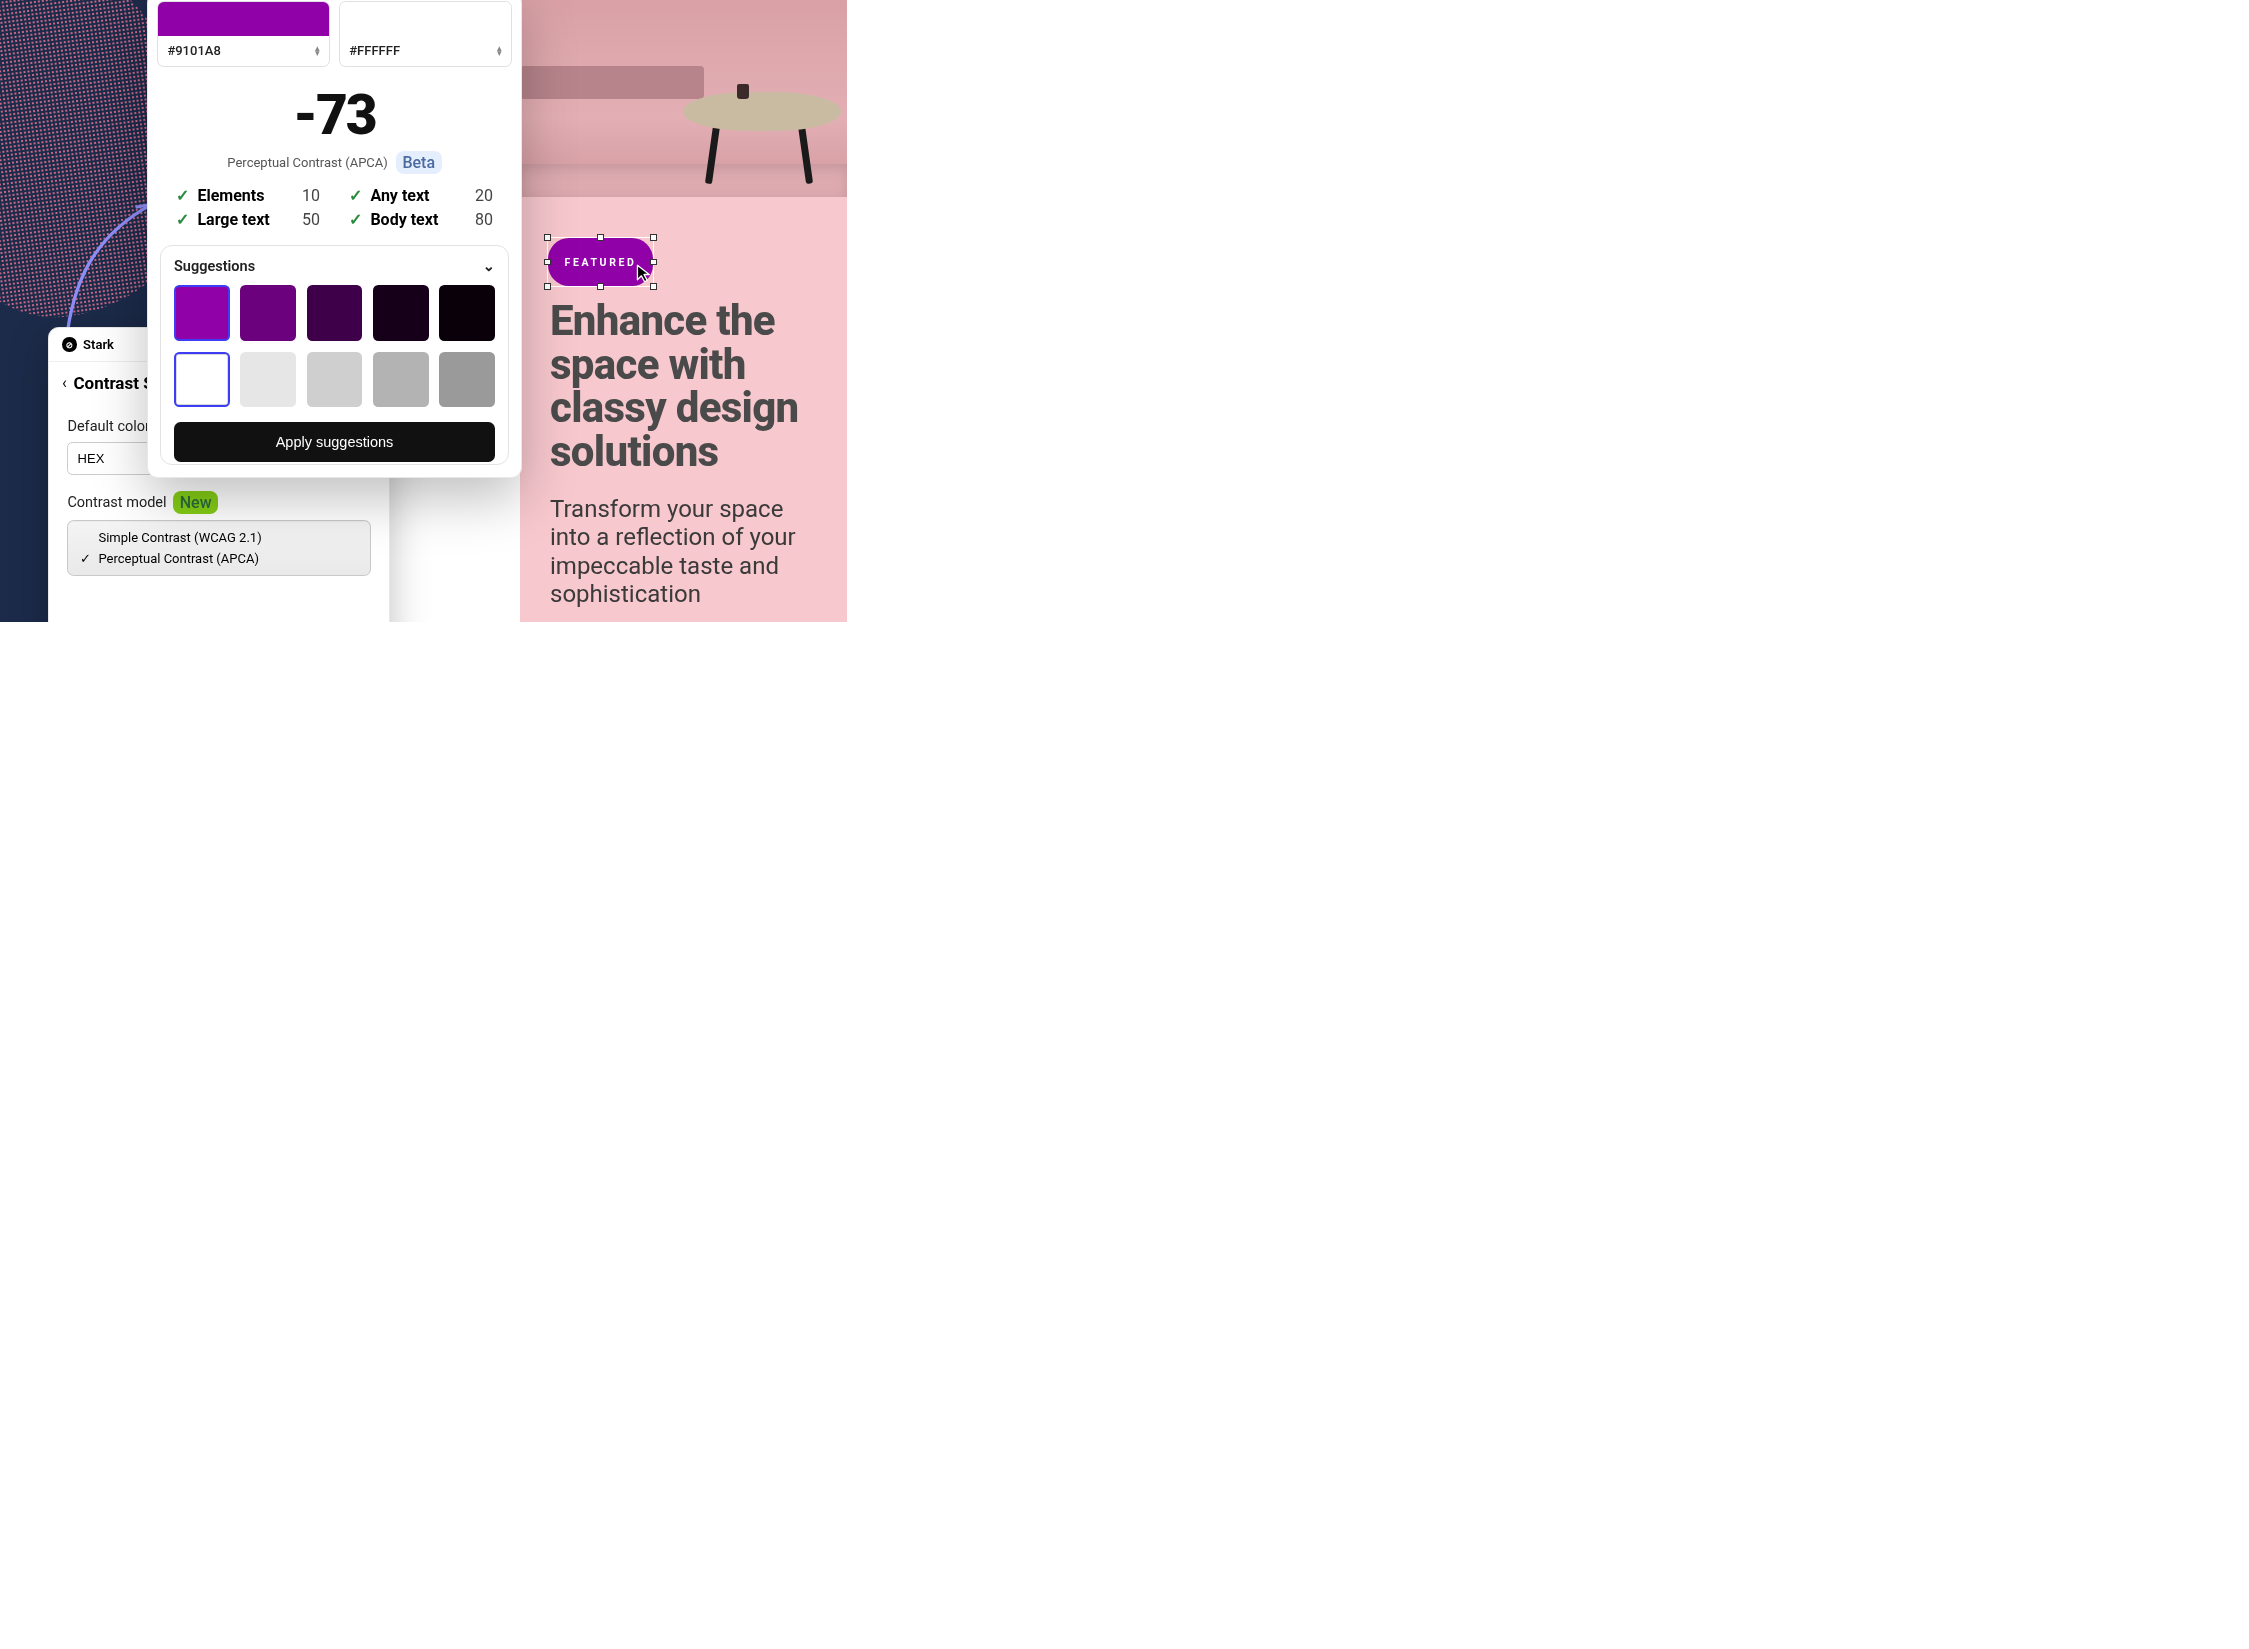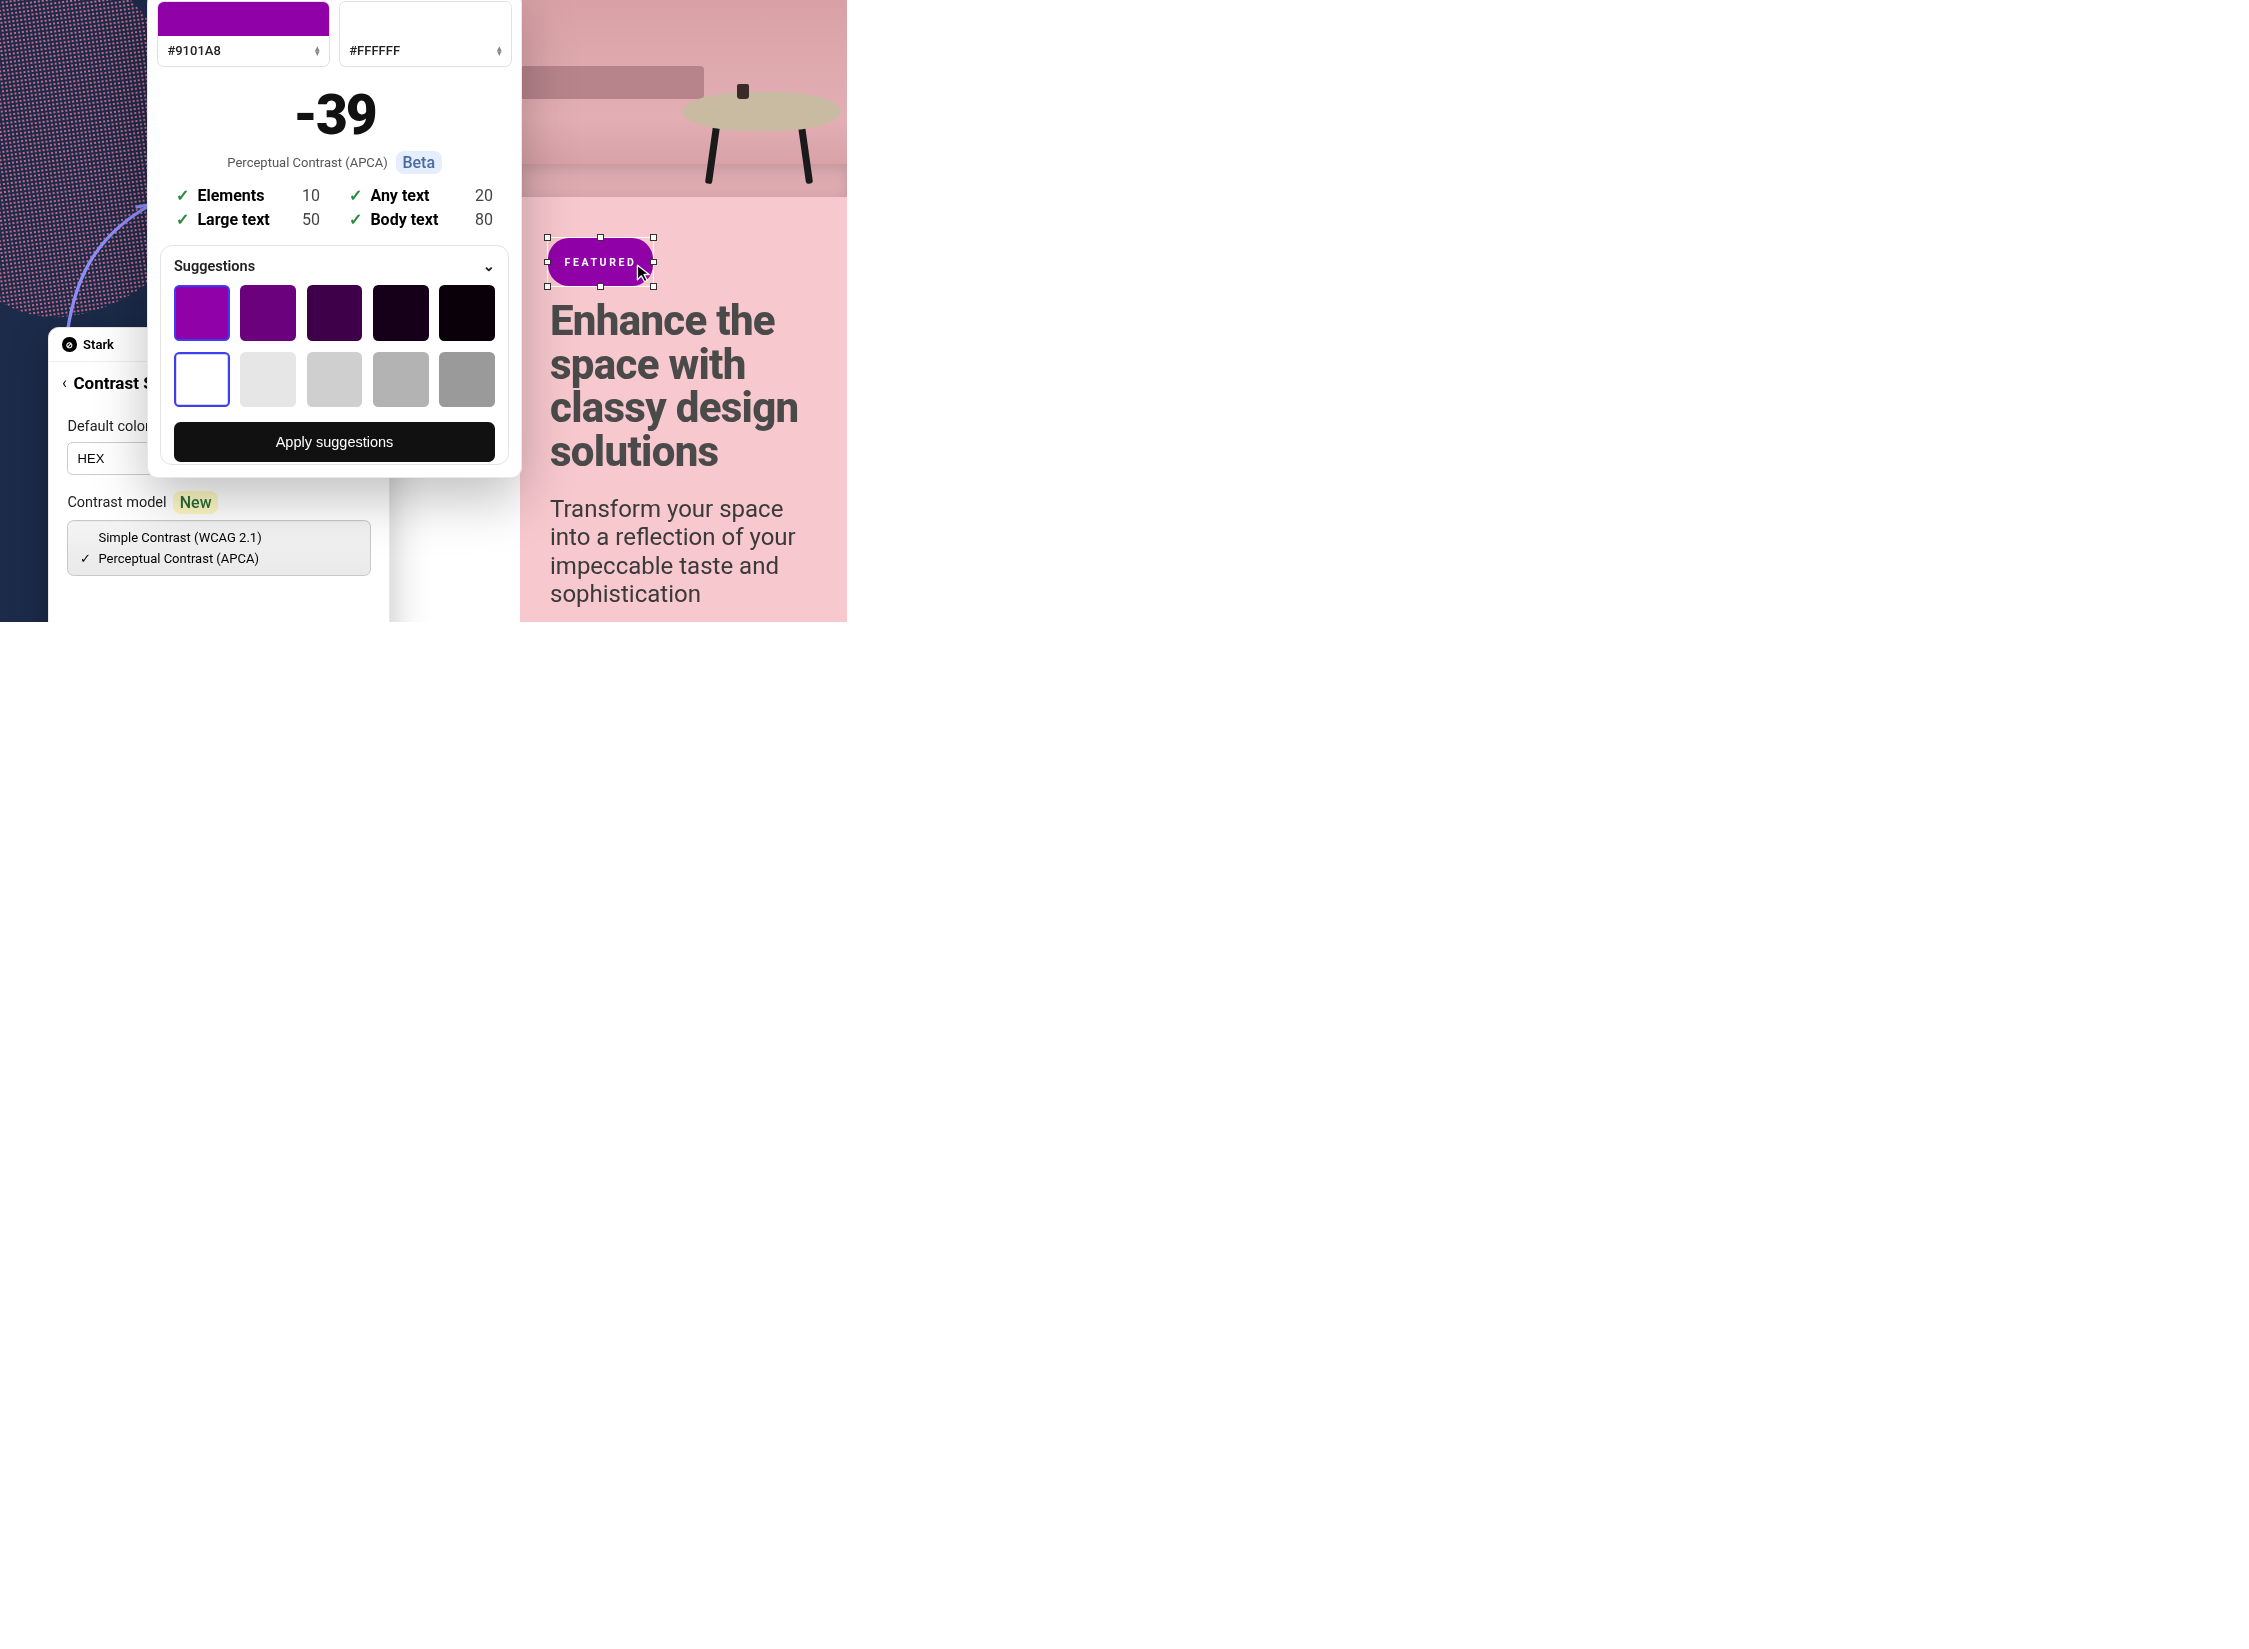--- a/index.html
+++ b/index.html
@@ -210,21 +210,21 @@
     align-items: center;
     gap: 6.6px;
   }
   .badge {
     display: inline-block;
     padding: 2px 6.6px;
     border-radius: 8px;
     font-size: 16px;
     font-weight: 500;
   }
-  .badge.green { background: #fef9c3; color: #2a6d3b; }
+  .badge.green { background: #84cc16; color: #2a6d3b; }
   .badge.blue  { background: #e5eefc; color: #4a6aa0; }
   .stark-input {
     width: 100%;
     padding: 8px 9.2px;
     border: 1px solid #ccc;
     border-radius: 5.3px;
     font-size: 13px;
     background: #fff;
   }
   .stark-dropdown {
@@ -459,21 +459,21 @@
       <div class="swatch-hex">
         <span>#FFFFFF</span>
         <span class="stepper">
             <span>▴</span>
             <span>▾</span>
           </span>
       </div>
     </div>
   </div>
 
-  <div class="score">-39</div>
+  <div class="score">-73</div>
   <div class="score-sub">
     <span>Perceptual Contrast (APCA)</span>
     <span class="badge blue">Beta</span>
   </div>
 
   <div class="checks" id="checks-grid">
       <div class="check-row">
         <span class="tick">✓</span>
         <span class="name">Elements</span>
         <span class="val">10</span>

